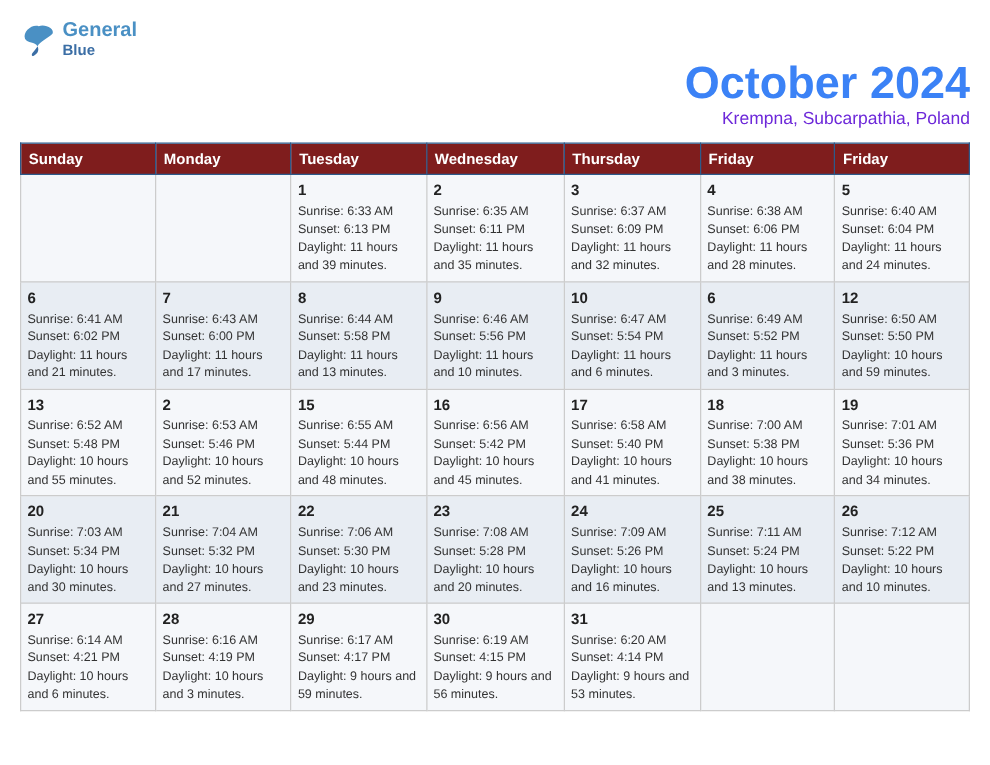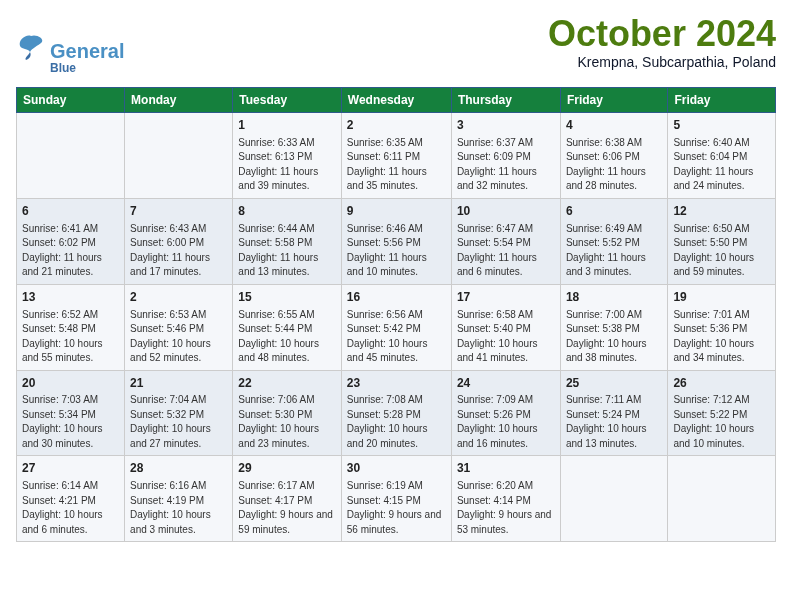--- a/index.html
+++ b/index.html
@@ -33,35 +33,36 @@
     .logo-bird {
       width: 30px;
       height: 28px;
     }
     .title-block {
       text-align: right;
     }
     .month-title {
       font-size: 36px;
       font-weight: bold;
-      color: #4d7c0f;
+      color: #3b82f6;
       line-height: 1;
+      margin-top: 32px;
     }
     .subtitle {
       font-size: 14px;
-      color: #0f172a;
+      color: #6d28d9;
       margin-top: 2px;
     }
     table {
       width: 100%;
       border-collapse: collapse;
       font-size: 10.5px;
     }
     thead th {
-      background: #15803d;
+      background: #7f1d1d;
       color: #fff;
       text-align: left;
       padding: 5px 6px;
       font-size: 12px;
       font-weight: bold;
       border: 1px solid #2d5a8a;
     }
     tbody td {
       border: 1px solid #ccc;
       vertical-align: top;
@@ -92,21 +93,21 @@
 </head>
 <body>
 
 <div class="header">
   <div class="logo">
     <svg class="logo-bird" viewBox="0 0 30 28" xmlns="http://www.w3.org/2000/svg">
       <path d="M15 4 C10 2, 2 8, 4 14 C6 18, 12 16, 14 20 C16 16, 22 14, 26 10 C28 6, 20 2, 15 4Z" fill="#4a90c4"></path>
       <path d="M14 20 C12 24, 8 26, 10 28 C13 27, 16 24, 14 20Z" fill="#3b6ea5"></path>
     </svg>
     <div>
-      <div class="logo-text" style="font-size:20px;margin-top:24px;"><span>General</span></div>
+      <div class="logo-text" style="font-size:16px;"><span>General</span></div>
       <div class="logo-text" style="font-size:12px; color:#3b6ea5;">Blue</div>
     </div>
   </div>
   <div class="title-block">
     <div class="month-title">October 2024</div>
     <div class="subtitle">Krempna, Subcarpathia, Poland</div>
   </div>
 </div>
 
 <table>

